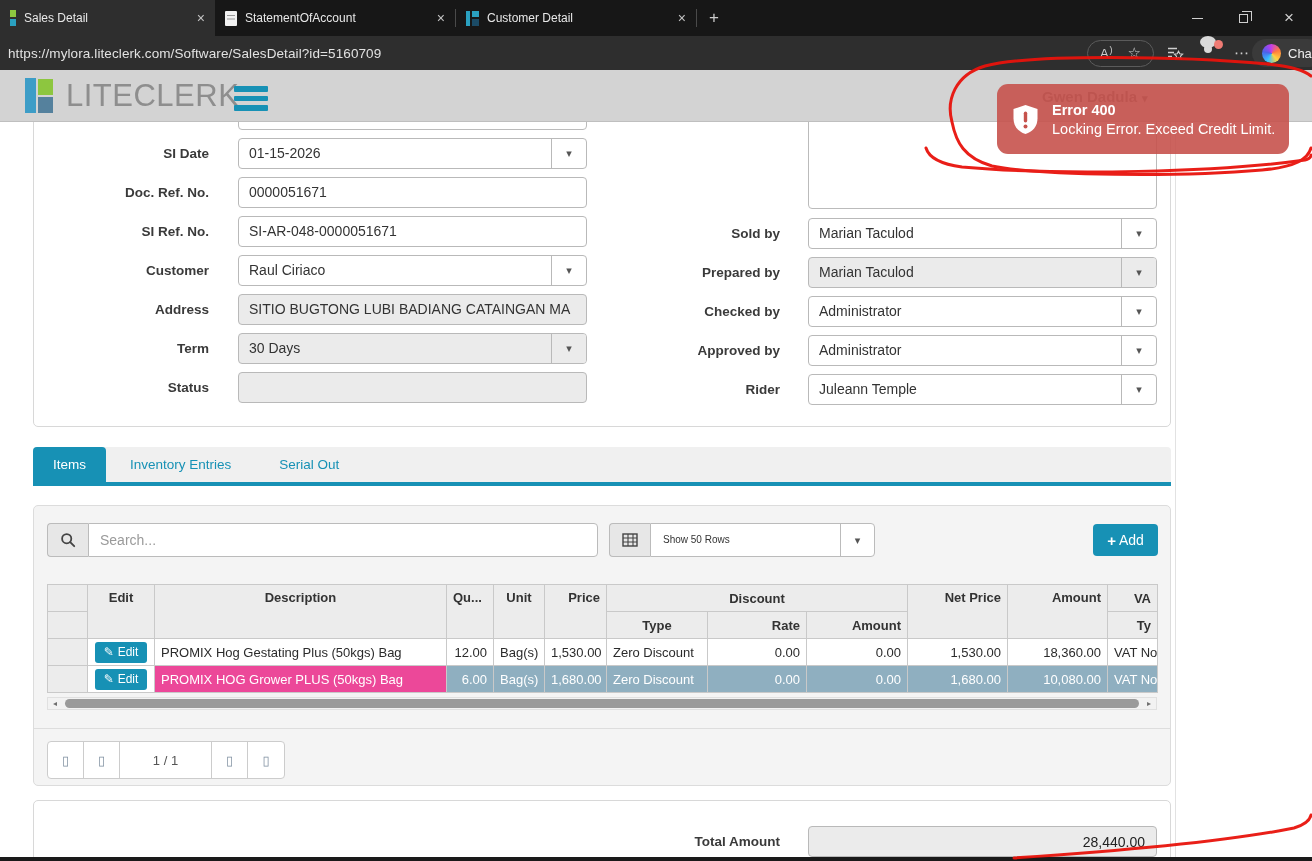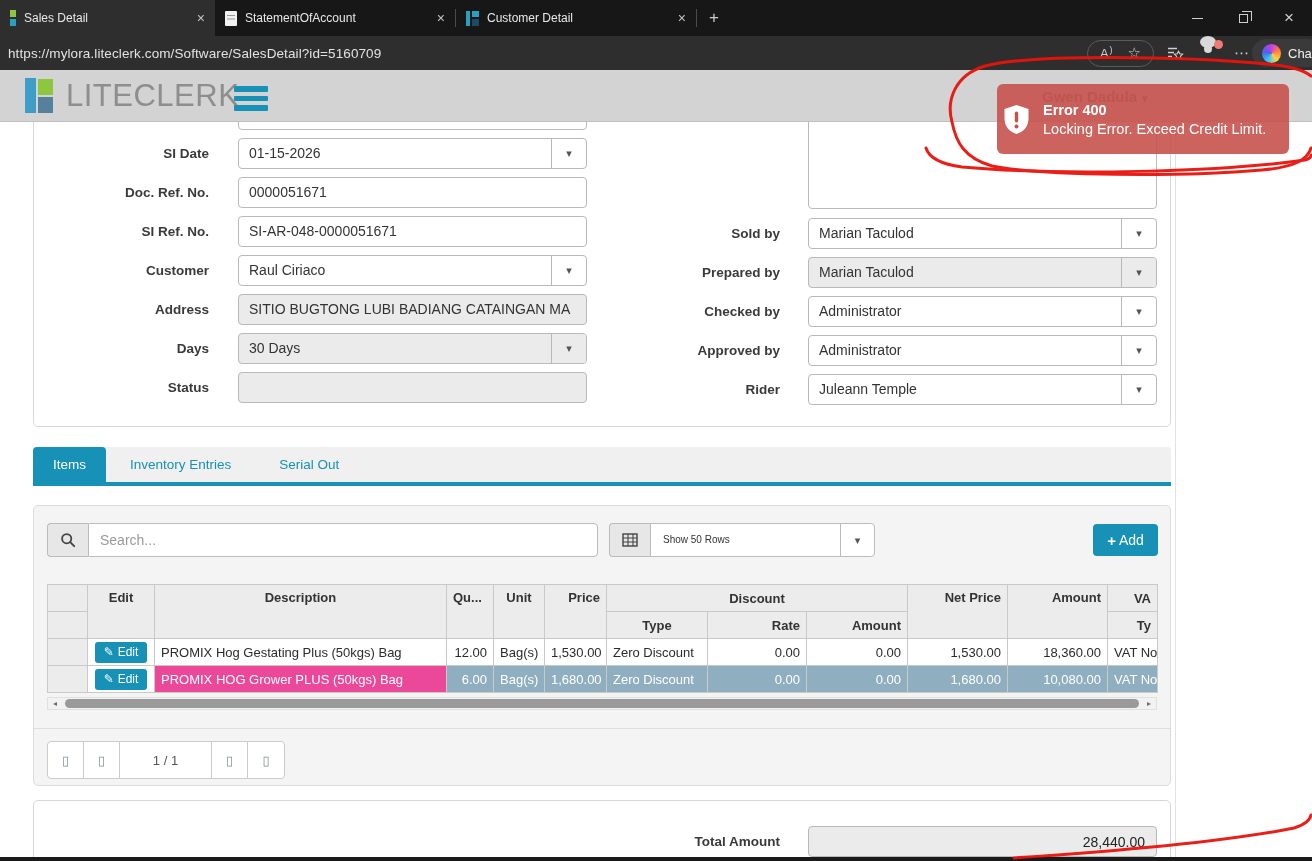--- a/index.html
+++ b/index.html
@@ -130,21 +130,21 @@
   .pg:last-child{border-right:none;}
 
   
   .card-total{position:absolute;left:33px;top:800px;width:1138px;height:80px;background:#fff;
               border:1px solid #d8d8d8;border-radius:5px;z-index:2;}
   .total-field{position:absolute;left:774px;top:25px;width:349px;height:31px;background:#ebebeb;border:1px solid #b9b9b9;
                border-radius:4px;display:flex;align-items:center;justify-content:flex-end;padding-right:11px;font-size:14px;color:#222;}
 
   
   .toast{position:absolute;left:997px;top:84px;width:292px;height:70px;background:rgba(198,82,76,.9);
-         border-radius:6px;display:flex;align-items:center;padding-left:6px;color:#fff;z-index:50;}
+         border-radius:11px;display:flex;align-items:center;padding-left:15px;color:#fff;z-index:50;}
   .toast-text{margin-left:13px;}
   .toast-title{font-weight:700;font-size:14.5px;}
   .toast-msg{font-size:14.5px;margin-top:3px;}
 
   .annotations{position:absolute;inset:0;z-index:60;pointer-events:none;}
 </style>
 </head>
 <body>
 
 <div class="screen">
@@ -254,21 +254,21 @@
     <div class="field combo" style="top:142px">
       <span class="val">Raul Ciriaco</span>
       <span class="arrow">▾</span>
     </div>
 
     <div class="lbl" style="top:181px">Address</div>
     <div class="field disabled" style="top:181px">
       <span class="val">SITIO BUGTONG LUBI BADIANG CATAINGAN MA</span>
     </div>
 
-    <div class="lbl" style="top:220px">Days</div>
+    <div class="lbl" style="top:220px">Term</div>
     <div class="field combo disabled" style="top:220px">
       <span class="val">30 Days</span>
       <span class="arrow">▾</span>
     </div>
 
     <div class="lbl" style="top:259px">Status</div>
     <div class="field disabled" style="top:259px">
       <span class="val"></span>
     </div>
 

